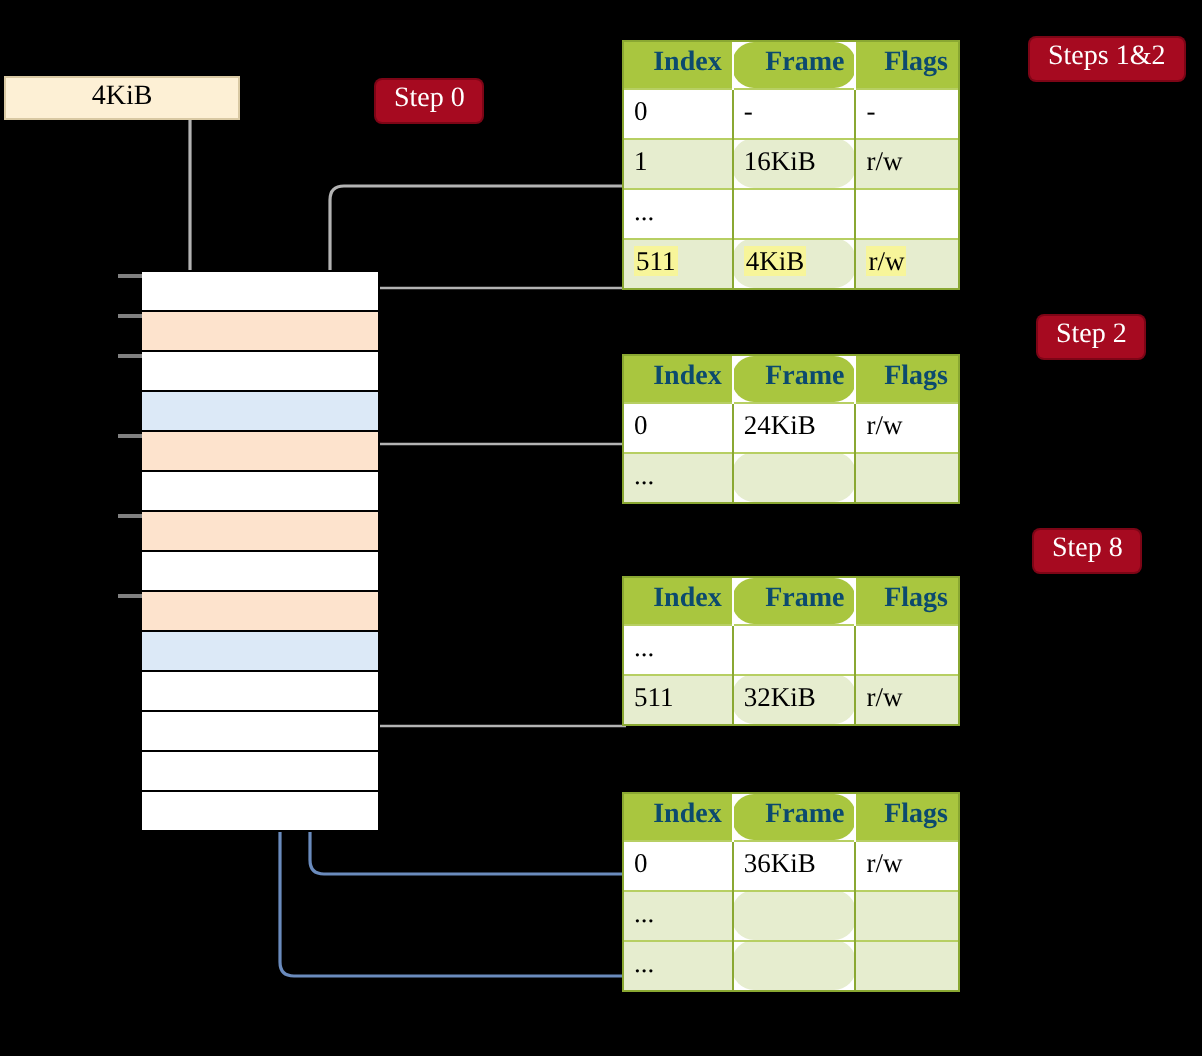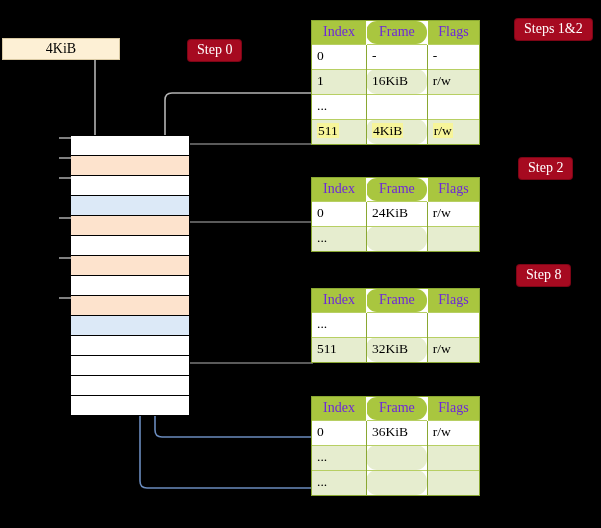--- a/index.html
+++ b/index.html
@@ -75,23 +75,23 @@
     position:absolute;
     border:1px solid #8aa832;
     border-collapse:collapse;
     background:#ffffff;
     font-size:13.5px;
     box-sizing:border-box;
   }
   .ptable table{border-collapse:collapse;width:100%;}
   .ptable th{
     background:#a9c63f;
-    color:#6d28d9;
-    font-weight:normal;
-    text-align:center;
+    color:#0c4a6e;
+    font-weight:bold;
+    text-align:right;
     padding:2px 5px 3px 5px;
     border-right:1px solid #ffffff;
     font-size:14px;
     line-height:1.25;
   }
   .ptable th:last-child{border-right:none;}
   .ptable td{
     padding:2px 5px 3px 5px;
     border-right:1px solid #8aa832;
     border-top:1px solid #b7cf63;

